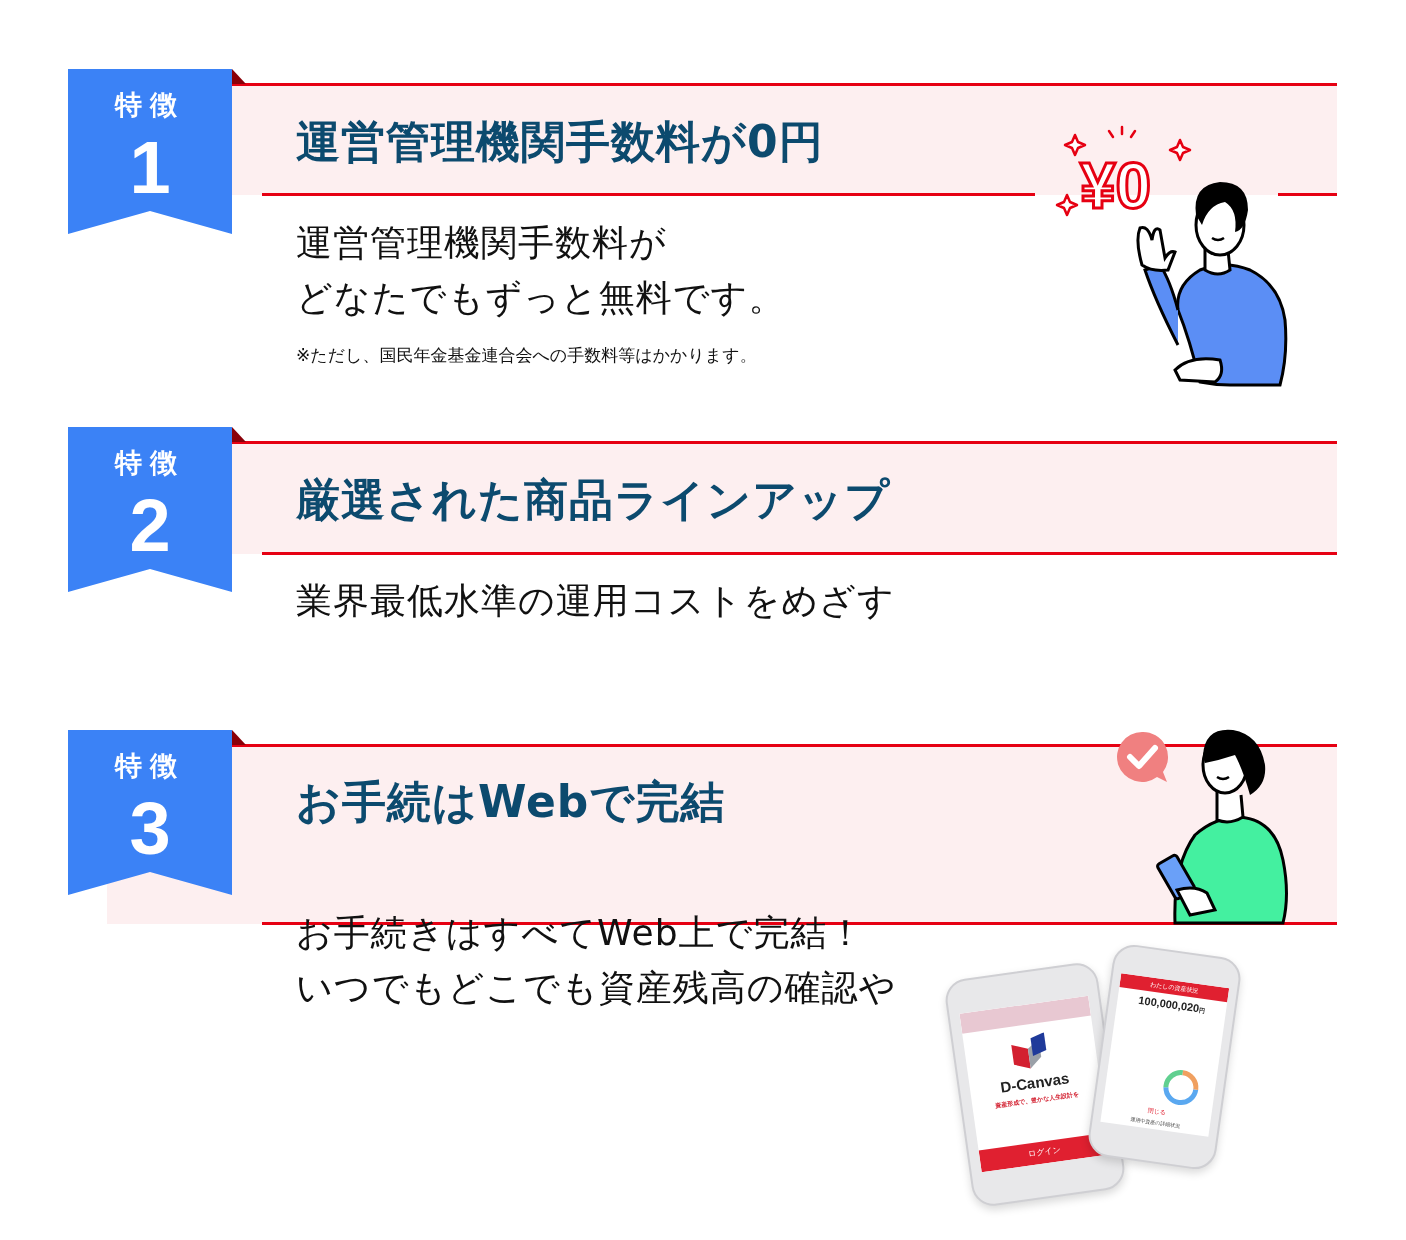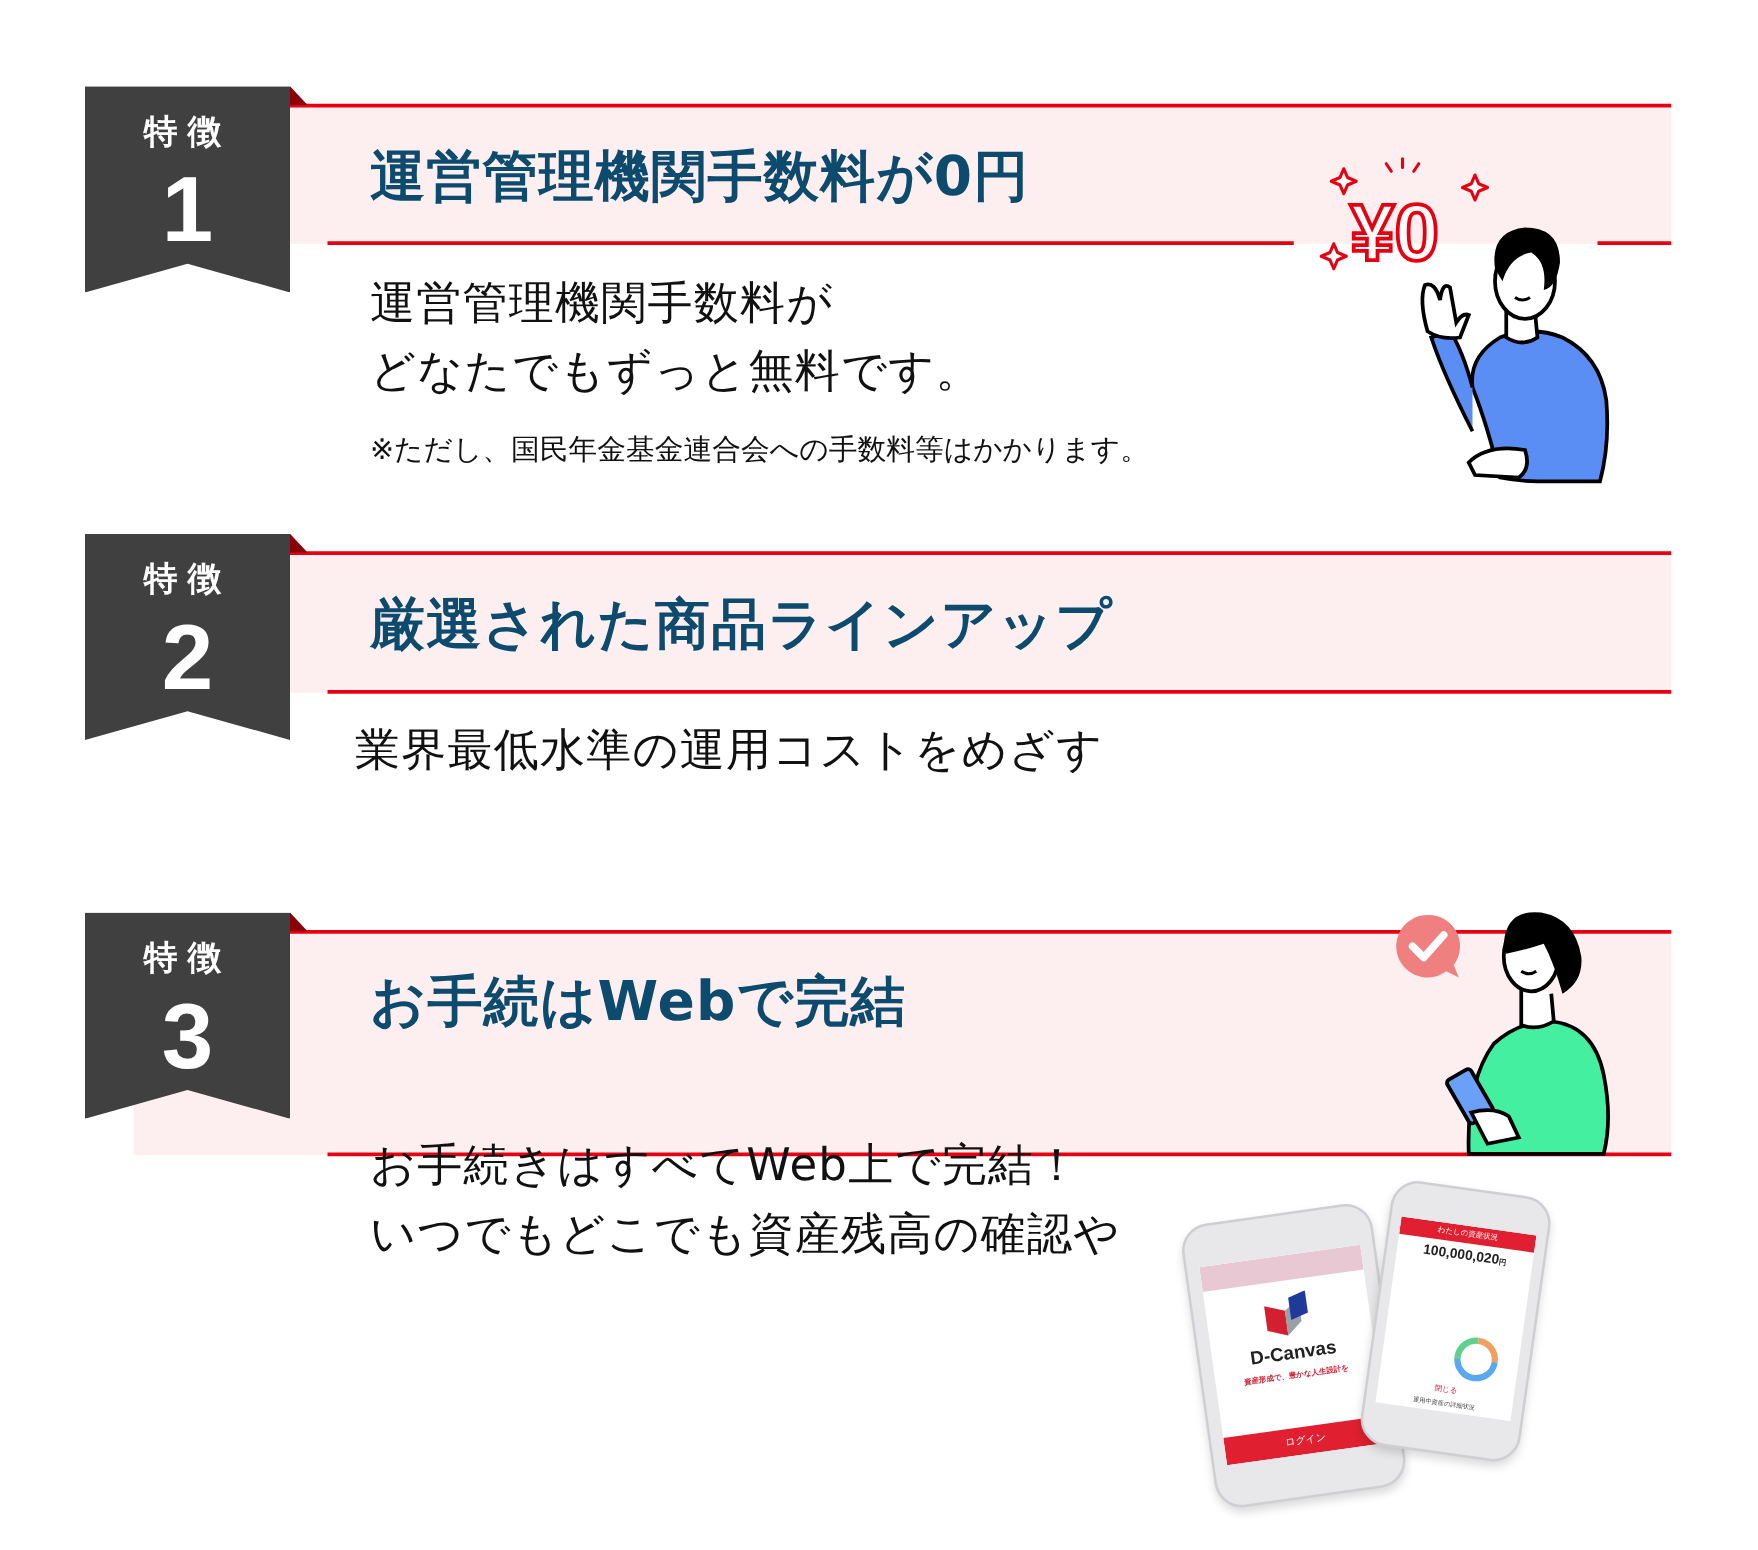--- a/index.html
+++ b/index.html
@@ -1,33 +1,33 @@
 <!DOCTYPE html>
 <html><head>
   <meta charset="utf-8">
   <style>
     html, body { margin: 0; padding: 0; background: #ffffff; }
     body { width: 1406px; height: 1240px; position: relative; overflow: hidden;
            font-family: "DejaVu Sans", "Liberation Sans", sans-serif; }
     .abs { position: absolute; }
     .band { position: absolute; background: #fdeff0; }
     .rule { position: absolute; height: 3px; background: #e60012; }
-    .ribbon { position: absolute; width: 164px; background: #404040;
+    .ribbon { position: absolute; width: 164px; background: #3b82f6;
               clip-path: polygon(0 0, 100% 0, 100% 100%, 50% 86%, 0 100%); }
     .fold { position: absolute; width: 0; height: 0;
             border-left: 14px solid #8a0009; border-top: 15px solid transparent; }
     .ribbon-label { position: absolute; left: 0; width: 164px; text-align: center; color: #fff;
                     font-weight: bold; font-size: 27px; letter-spacing: 8px; }
     .ribbon-num { position: absolute; left: 0; width: 164px; text-align: center; color: #fff;
                   font-family: "Liberation Sans", sans-serif; font-weight: bold; font-size: 74px; line-height: 1; }
     .heading { position: absolute; color: #0c4a6e; font-weight: bold; font-size: 44px;
                line-height: 64px; white-space: nowrap; letter-spacing: 1px; }
     .body-text { position: absolute; color: #111; font-size: 36px; line-height: 55px;
                  white-space: nowrap; letter-spacing: 1px; }
-    .note { position: absolute; color: #111; font-size: 23px; white-space: nowrap; }
+    .note { position: absolute; color: #111; font-size: 17px; white-space: nowrap; }
   </style>
 </head>
 <body>
 
 <div>
   <div class="band" style="left:232px; top:85px; width:1105px; height:110px;"></div>
   <div class="rule" style="left:232px; top:83px; width:1105px;"></div>
   <div class="rule" style="left:262px; top:193px; width:773px;"></div>
   <div class="rule" style="left:1278px; top:193px; width:59px;"></div>
   <div class="fold" style="left:232px; top:69px;"></div>
@@ -74,21 +74,21 @@
   <div class="rule" style="left:232px; top:441px; width:1105px;"></div>
   <div class="rule" style="left:262px; top:552px; width:1075px;"></div>
   <div class="fold" style="left:232px; top:427px;"></div>
   <div class="ribbon" style="left:68px; top:427px; height:165px;">
     <div class="ribbon-label" style="top:18px;">特徴</div>
     <div class="ribbon-num" style="top:62px;">2</div>
   </div>
   <div class="heading" style="left:296px; top:468px;">
     <div>厳選された商品ラインアップ</div>
   </div>
-  <div class="body-text" style="left:284px; top:573px;text-align:right;">
+  <div class="body-text" style="left:296px; top:573px;text-align:right;">
     <div>業界最低水準の運用コストをめざす</div>
   </div>
 </div>
 
 <div>
   <div class="band" style="left:107px; top:746px; width:1230px; height:178px;"></div>
   <div class="band" style="left:107px; top:727px; width:125px; height:19px; background:#fff;"></div>
   <div class="rule" style="left:232px; top:744px; width:1105px;"></div>
   <div class="rule" style="left:262px; top:922px; width:1075px;"></div>
   <div class="fold" style="left:232px; top:730px;"></div>

